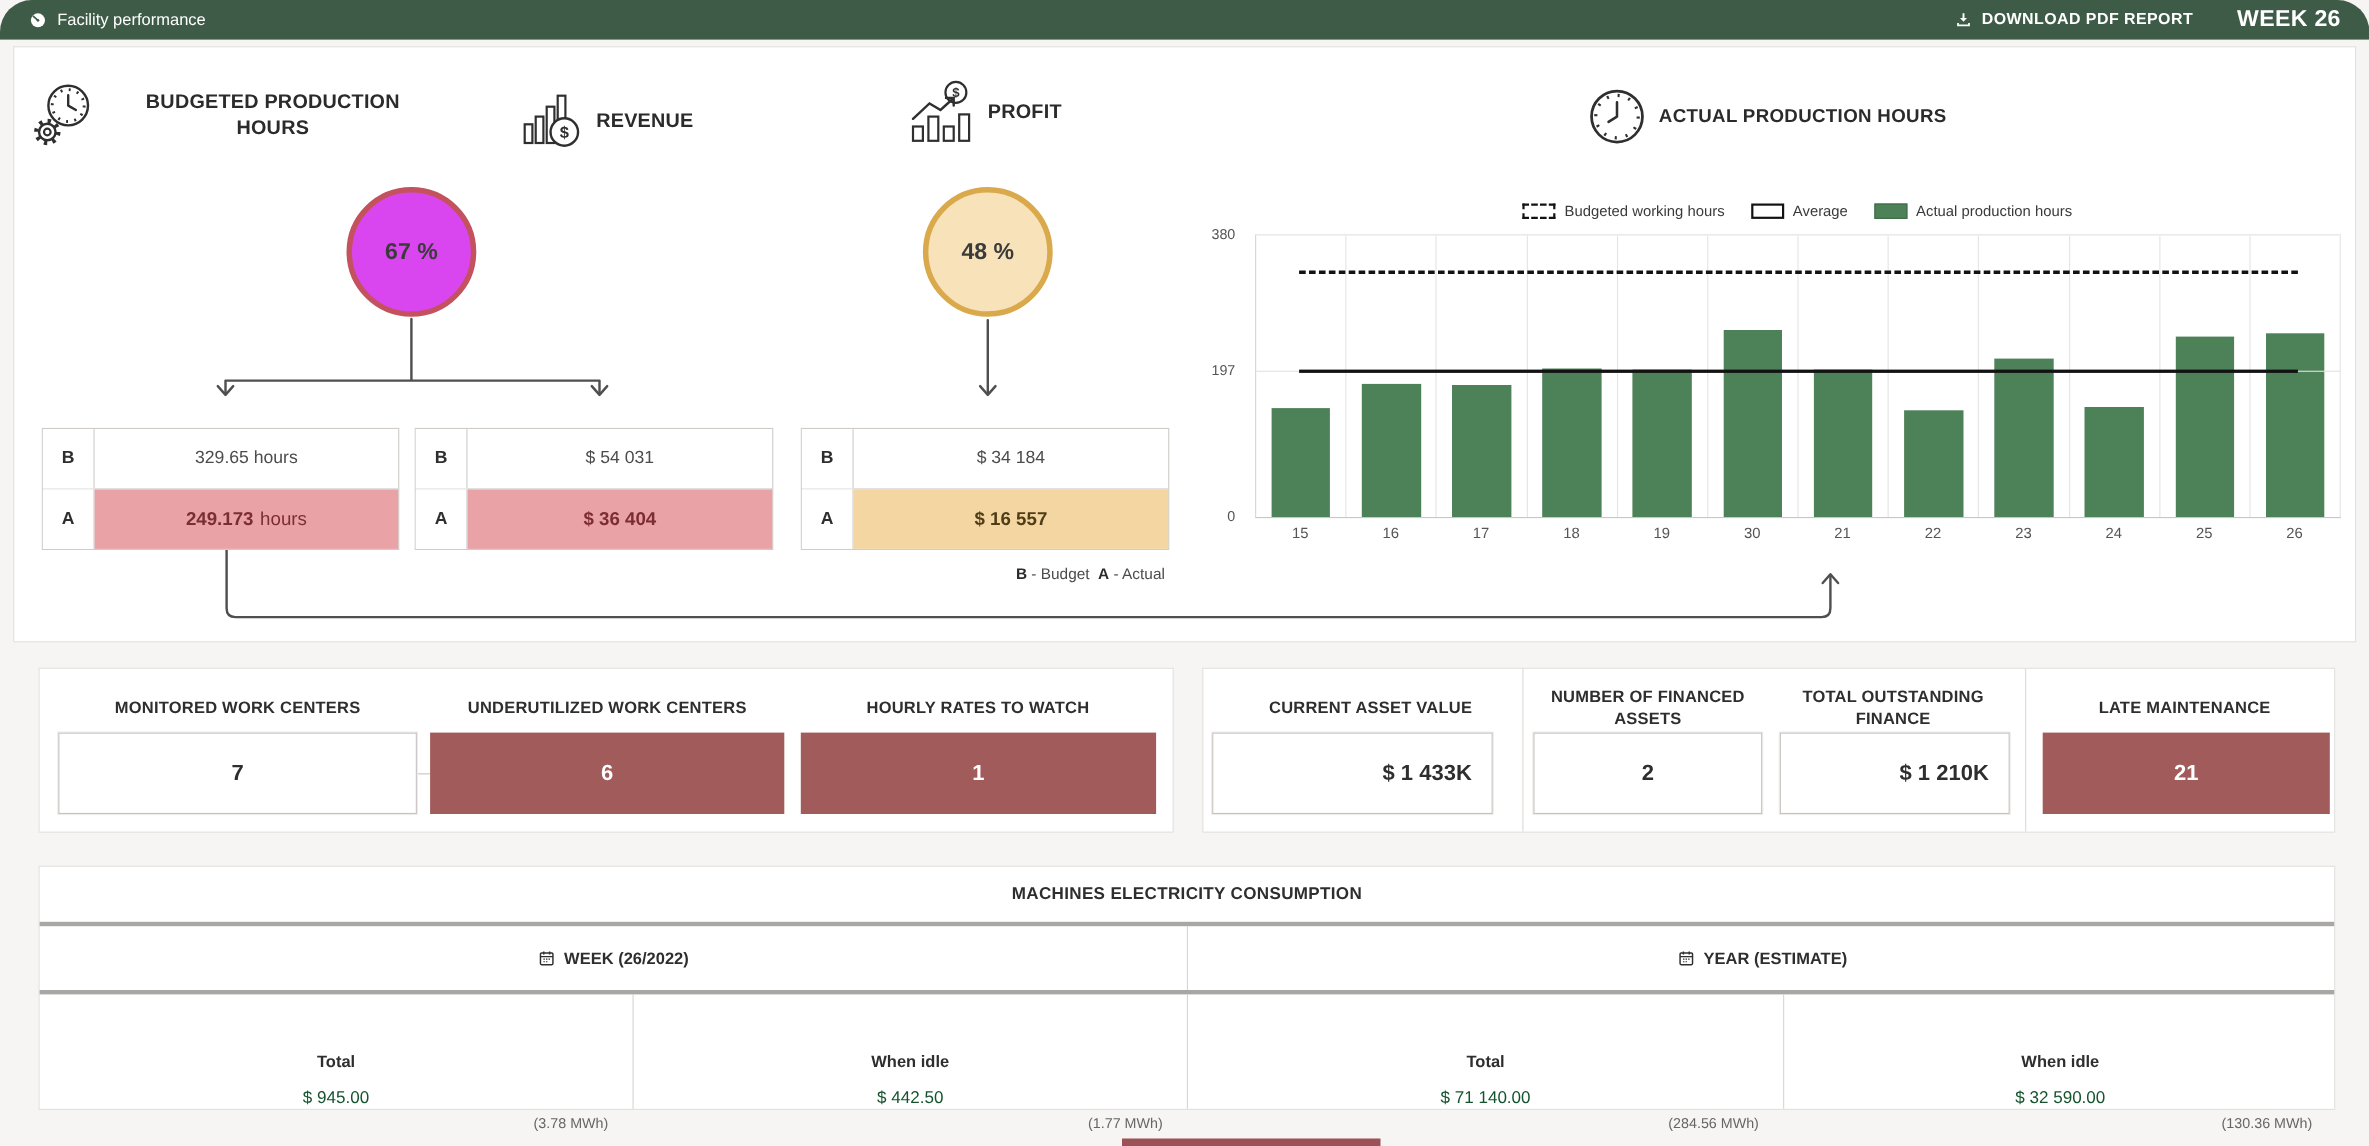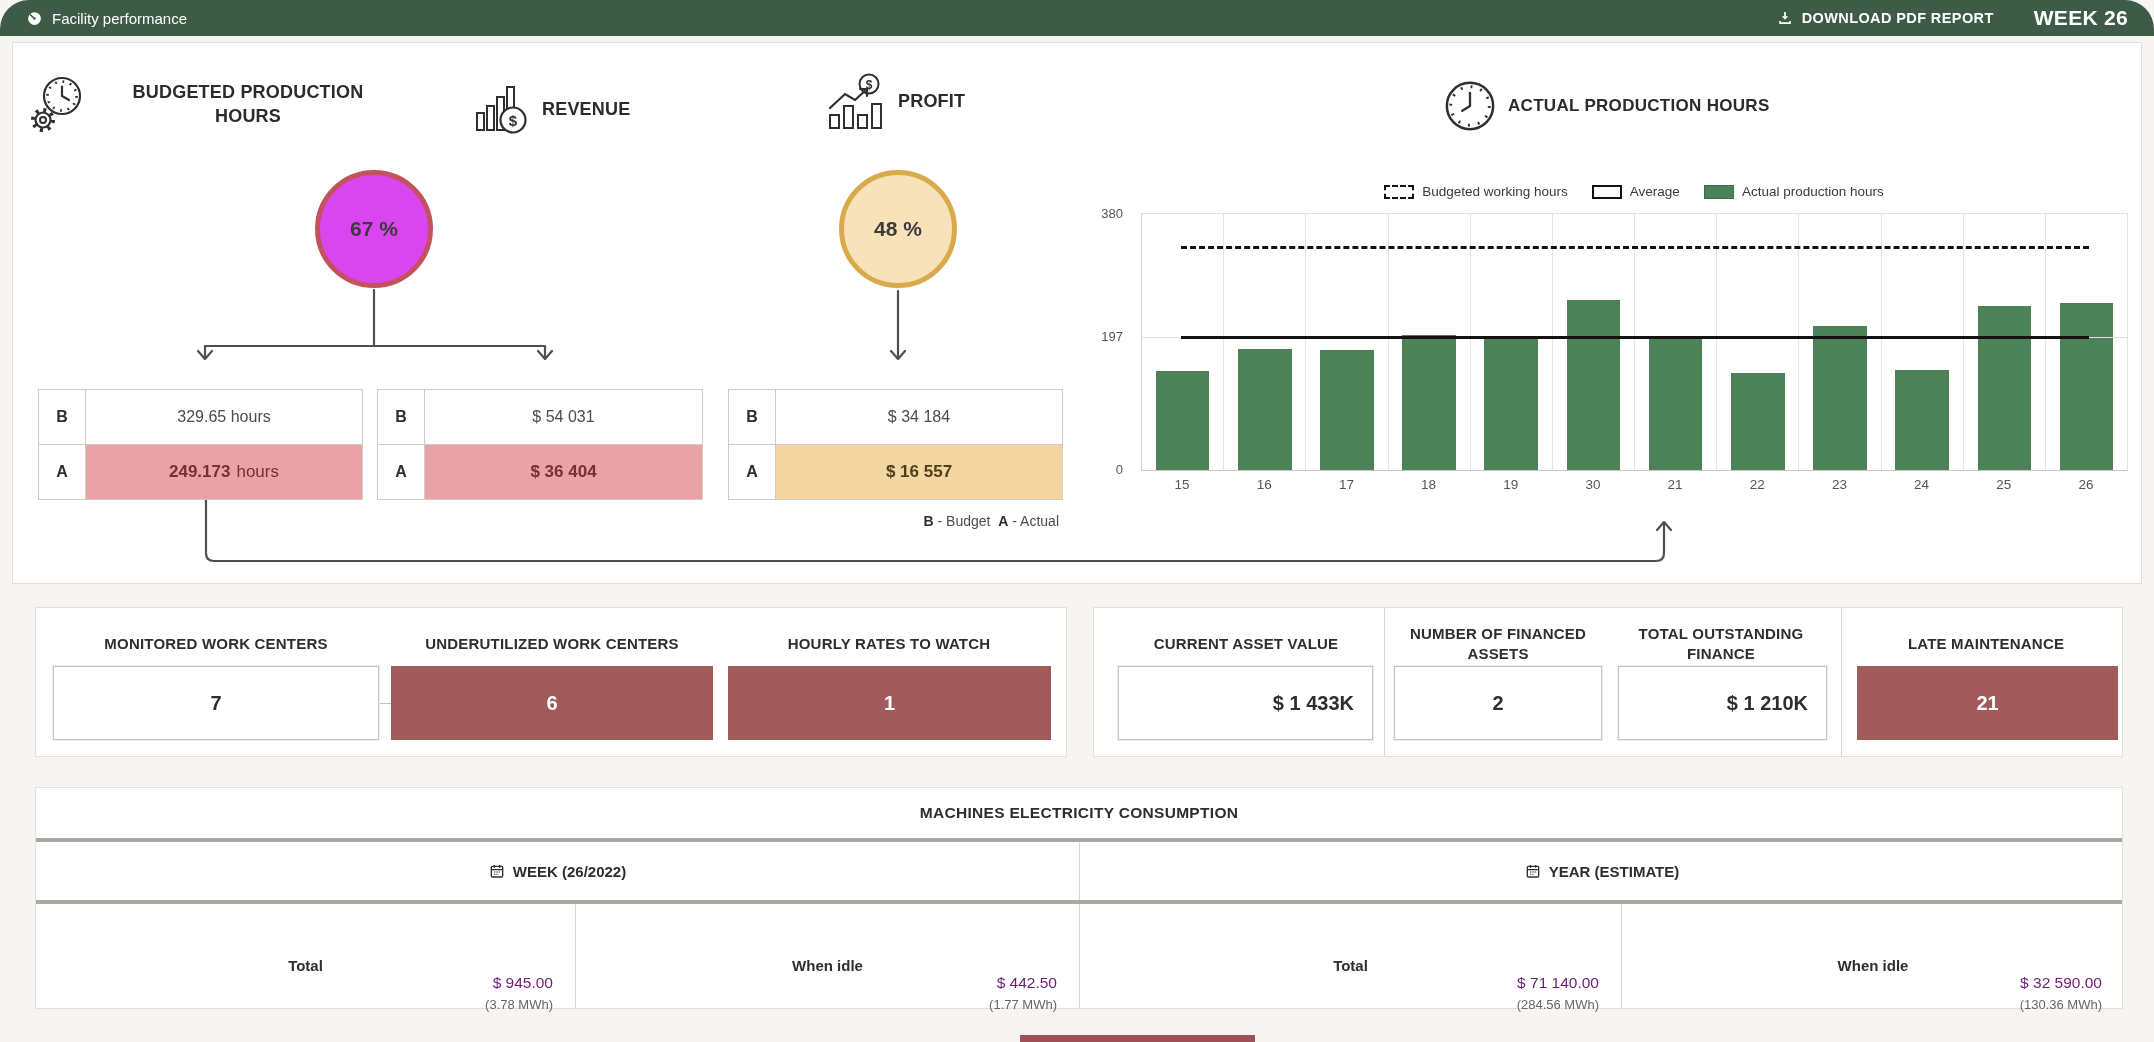--- a/index.html
+++ b/index.html
@@ -66,21 +66,21 @@
   .vdiv{position:absolute;top:0;bottom:0;width:1px;background:#dcd9d5;}
   .box-link{position:absolute;top:95px;height:1px;background:#c6c3bf;}
 
   
   .elec{left:35px;top:787px;width:2088px;height:222px;}
   .elec-title{position:absolute;left:0;top:0;width:100%;height:50px;display:flex;align-items:center;justify-content:center;font-weight:700;font-size:15.5px;letter-spacing:.3px;}
   .hdiv{position:absolute;left:0;width:100%;height:4px;background:#a9a7a4;}
   .elec-period{position:absolute;top:54px;height:58px;display:flex;align-items:center;justify-content:center;gap:8px;font-weight:700;font-size:15px;box-sizing:border-box;}
   .elec-cell{position:absolute;top:116px;height:104px;box-sizing:border-box;padding:14px 22px 0 22px;}
   .elec-cell .cell-h{text-align:center;font-weight:700;font-size:15px;margin-top:39px;}
-  .elec-cell .cell-cost{text-align:right;font-size:15.5px;color:#701a75;}
+  .elec-cell .cell-cost{text-align:center;font-size:15.5px;color:#14532d;margin-top:16px;}
   .elec-cell .cell-energy{text-align:right;font-size:13px;color:#666;margin-top:5px;}
   .cell-border-r{border-right:1px solid #d8d5d1;}
 
   .peek{position:absolute;left:1020px;top:1035px;width:235px;height:7px;background:#9c5156;}
   svg{display:block;}
 </style>
 </head>
 <body>
 
 <div class="page">
@@ -315,21 +315,21 @@
     <div class="stat-box maroon" style="left:692px;width:323px;">1</div>
   </div>
 
   <div class="panel stats-right">
     <div class="stat-header" style="left:17px;top:14px;width:270px;">CURRENT ASSET VALUE</div>
     <div class="stat-header" style="left:294px;top:14px;width:220px;">NUMBER OF FINANCED ASSETS</div>
     <div class="stat-header" style="left:517px;top:14px;width:220px;">TOTAL OUTSTANDING FINANCE</div>
     <div class="stat-header" style="left:757px;top:14px;width:270px;">LATE MAINTENANCE</div>
     <div class="vdiv" style="left:290px;"></div>
     <div class="vdiv" style="left:747px;"></div>
-    <div class="stat-box plain right" style="left:24px;width:255px;">$ 1 433K</div>
+    <div class="stat-box plain right" style="left:8px;width:255px;">$ 1 433K</div>
     <div class="stat-box plain" style="left:300px;width:208px;">2</div>
     <div class="stat-box plain right" style="left:524px;width:209px;">$ 1 210K</div>
     <div class="stat-box maroon" style="left:763px;width:261px;">21</div>
   </div>
 
   <div class="panel elec">
     <div class="elec-title">MACHINES ELECTRICITY CONSUMPTION</div>
     <div class="hdiv" style="top:50px;"></div>
 
     <div class="elec-period cell-border-r" style="left:0;width:1044px;">

